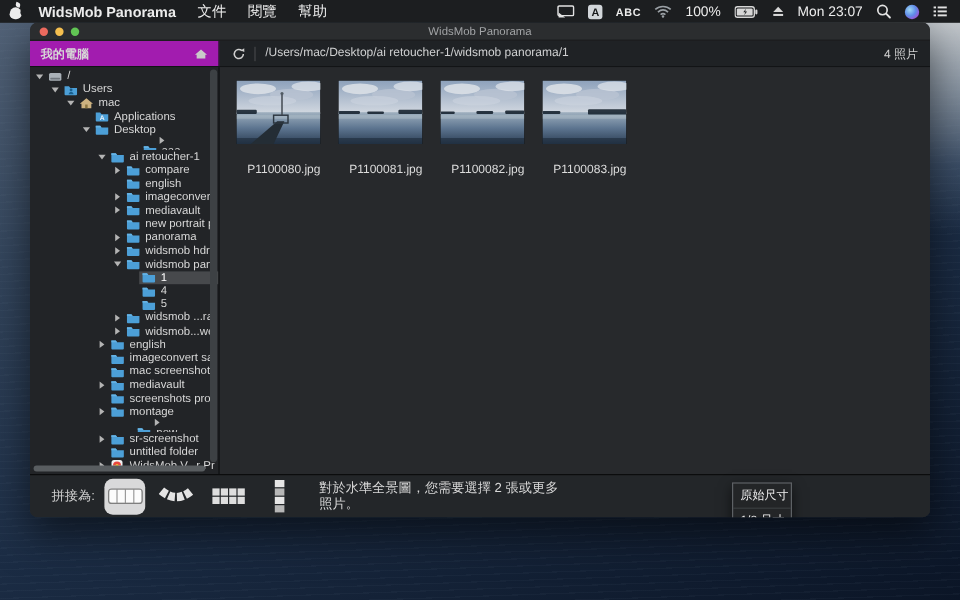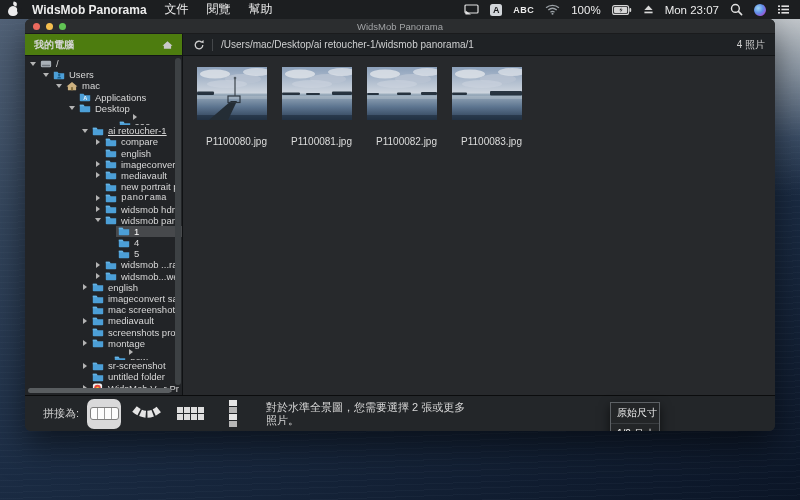--- a/index.html
+++ b/index.html
@@ -39,21 +39,21 @@
     border-radius:6px; box-shadow:0 14px 34px rgba(0,0,0,.55); }
   .win-clip { position:absolute; inset:0; border-radius:6px; overflow:hidden;
     display:flex; flex-direction:column; background:#27292c; }
   .titlebar { height:15px; background:#2b2d2f; position:relative; display:flex;
     align-items:center; justify-content:center; flex:none; border-bottom:1px solid #1a1b1d; }
   .lights { position:absolute; left:8px; top:4px; display:flex; gap:6px; }
   .light { width:7px; height:7px; border-radius:50%; }
   .win-title { font-size:9.5px; color:#a2a4a6; }
 
   .header-row { height:22px; display:flex; flex:none; border-bottom:1px solid #121416; }
-  .sb-header { width:158px; flex:none; background:#4d7c0f; border-right:1px solid #131516;
+  .sb-header { width:158px; flex:none; background:#a21caf; border-right:1px solid #131516;
     display:flex; align-items:center; padding:0 9px; color:#d6d6d6; font-size:10px; font-weight:bold; }
   .sb-header .spacer { flex:1; }
   .path-bar { flex:1; background:#1f2225; display:flex; align-items:center; padding:0 10px;
     color:#cfd0d1; font-size:10px; }
   .path-bar .vdiv { width:1px; height:12px; background:#44474a; margin:0 8px 0 7px; }
   .path-text { flex:1; white-space:nowrap; overflow:hidden; }
   .photo-count { flex:none; color:#d2d2d2; }
 
   .body-row { flex:1; display:flex; min-height:0; }
   .sidebar { width:158px; flex:none; background:#222427; border-right:1px solid #0f1113;
@@ -269,21 +269,21 @@
               <span class="rowline">
                 <span class="ticon">
                   <svg width="12" height="10" viewBox="0 0 15 11">
                     <path d="M1 1.5h4.6l1.4 1.8h7v6.6a1 1 0 0 1-1 1H2a1 1 0 0 1-1-1z" fill="#4c9fd7"></path>
                     <path d="M1 1.5h4.6l1.4 1.8H1z" fill="#66b3e4"></path>
                   </svg>
                 </span>
                 <span class="tlabel">aaa</span>
               </span>
             </div>
-            <div class="tree-row" style="padding-left: 55px; text-decoration: underline;">
+            <div class="tree-row" style="padding-left: 55px;">
               <span class="arrbox">
                 <span class="arr-exp"></span>
               </span>
               <span class="rowline">
                 <span class="ticon">
                   <svg width="12" height="10" viewBox="0 0 15 11">
                     <path d="M1 1.5h4.6l1.4 1.8h7v6.6a1 1 0 0 1-1 1H2a1 1 0 0 1-1-1z" fill="#4c9fd7"></path>
                     <path d="M1 1.5h4.6l1.4 1.8H1z" fill="#66b3e4"></path>
                   </svg>
                 </span>
@@ -349,21 +349,21 @@
               <span class="rowline">
                 <span class="ticon">
                   <svg width="12" height="10" viewBox="0 0 15 11">
                     <path d="M1 1.5h4.6l1.4 1.8h7v6.6a1 1 0 0 1-1 1H2a1 1 0 0 1-1-1z" fill="#4c9fd7"></path>
                     <path d="M1 1.5h4.6l1.4 1.8H1z" fill="#66b3e4"></path>
                   </svg>
                 </span>
                 <span class="tlabel">new portrait p</span>
               </span>
             </div>
-            <div class="tree-row" style="padding-left: 68px; font-family: Liberation Mono, monospace;">
+            <div class="tree-row" style="padding-left: 68px;">
               <span class="arrbox">
                 <span class="arr-col"></span>
               </span>
               <span class="rowline">
                 <span class="ticon">
                   <svg width="12" height="10" viewBox="0 0 15 11">
                     <path d="M1 1.5h4.6l1.4 1.8h7v6.6a1 1 0 0 1-1 1H2a1 1 0 0 1-1-1z" fill="#4c9fd7"></path>
                     <path d="M1 1.5h4.6l1.4 1.8H1z" fill="#66b3e4"></path>
                   </svg>
                 </span>

